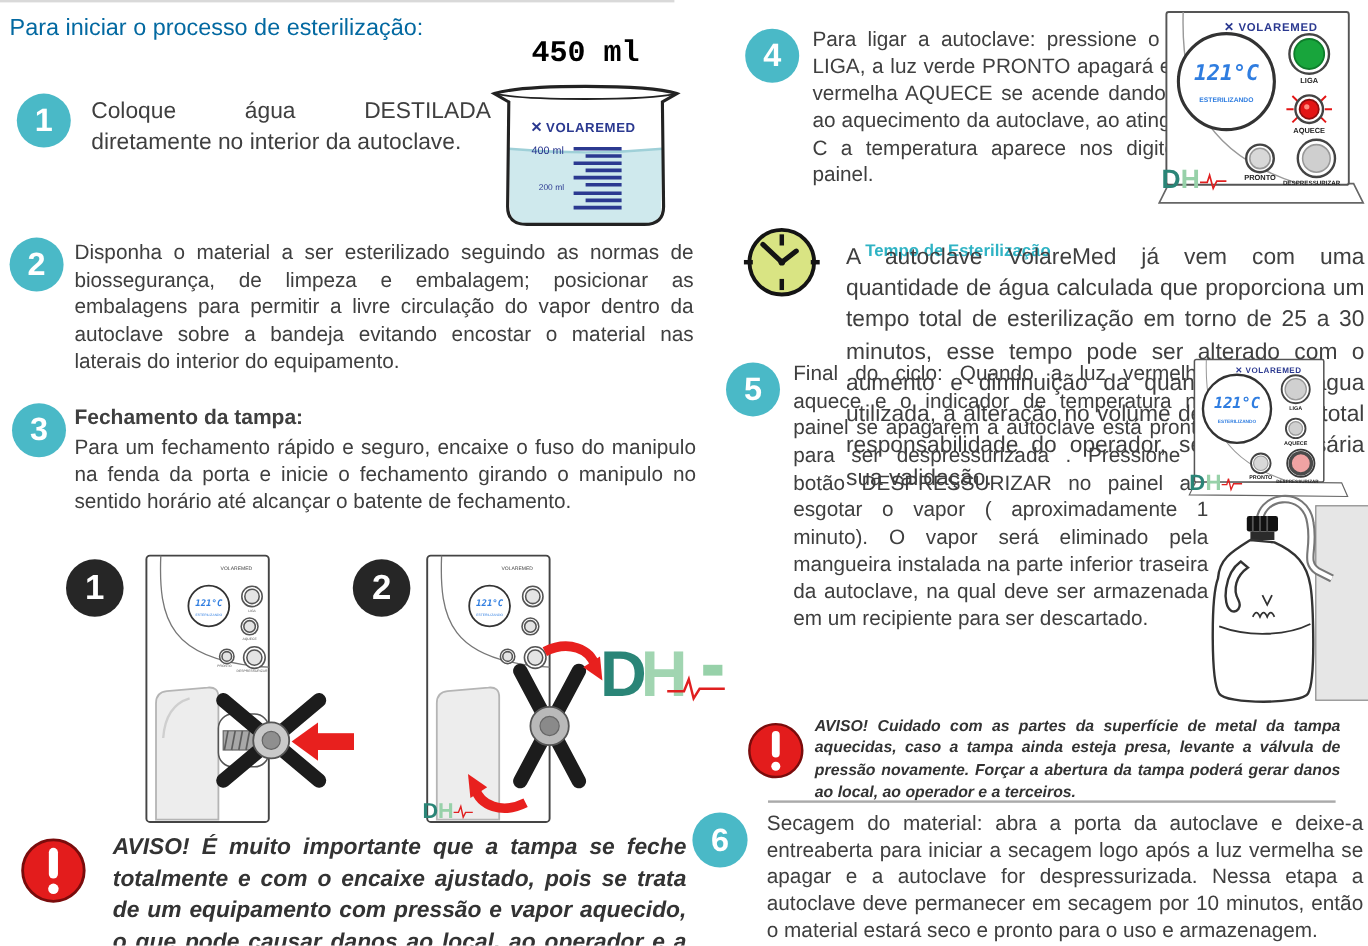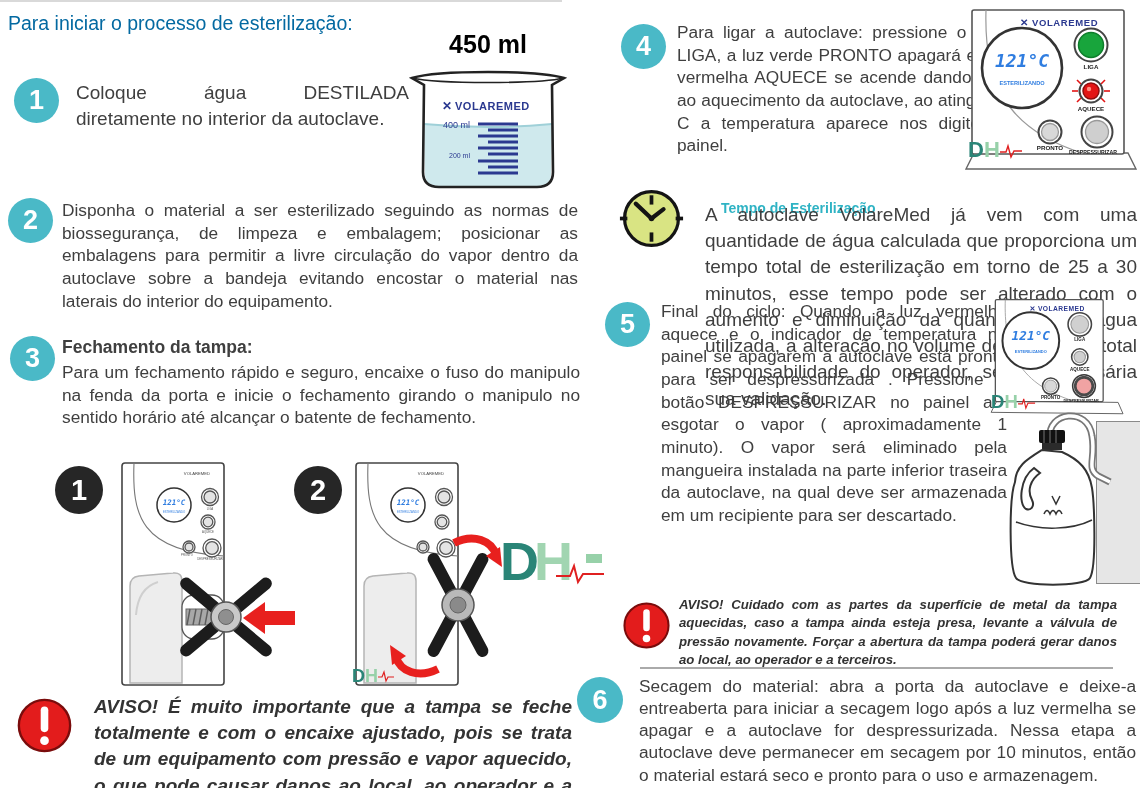--- a/index.html
+++ b/index.html
@@ -16,21 +16,21 @@
     color:#ffffff;font-weight:bold;font-size:27px;
   }
   .badge-dark{
     width:48px;height:48px;border-radius:50%;background:#262626;
     display:flex;align-items:center;justify-content:center;
     color:#ffffff;font-weight:bold;font-size:29px;
   }
   .step-text{font-size:17.3px;line-height:1.31;text-align:justify;margin:0;}
   .step-text b{font-weight:normal;}
   .s1text{font-size:19px;line-height:1.38;}
-  .amount{font-size:25px;font-weight:bold;color:#000;text-align:center;}
+  .amount{font-size:25px;font-weight:bold;color:#000;text-align:center;font-family:Liberation Mono, monospace;}
   .s3head{font-size:17.5px;font-weight:bold;margin:0 0 4px 0;}
   .tempo-head{font-size:14px;font-weight:bold;color:#2fb3c4;margin:16px;}
   .tempo-text{font-size:19px;line-height:1.38;text-align:justify;margin:0;}
   .aviso{font-style:italic;font-weight:bold;text-align:justify;color:#333;margin:0;}
   .aviso-l{font-size:19px;line-height:1.38;}
   .aviso-r{font-size:13.2px;line-height:1.4;}
   .sep{background:#aaaaaa;height:2px;}
   .wall{background:#e6e6e6;border:1px solid #8a8a8a;}
   svg text{font-family:"Liberation Sans",sans-serif;}
   .digital{font-family:"DejaVu Sans Mono",monospace;font-style:italic;font-weight:bold;}

